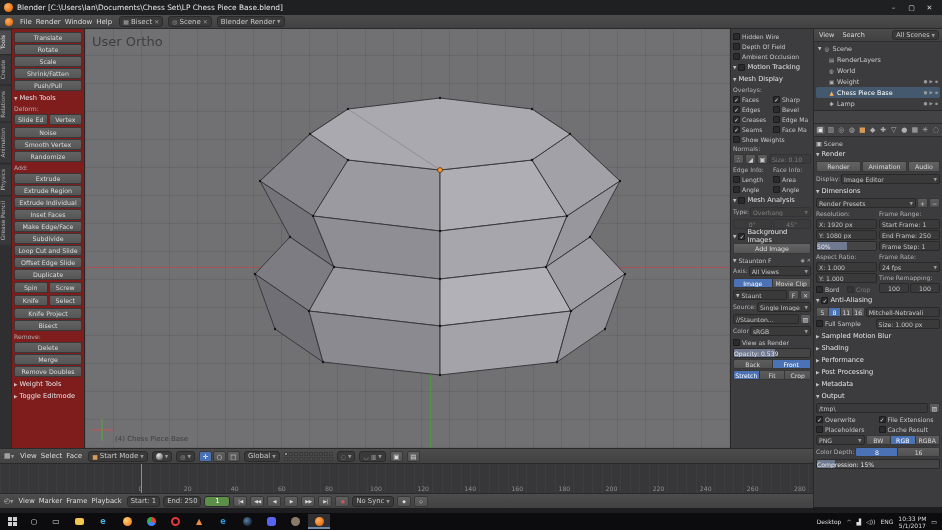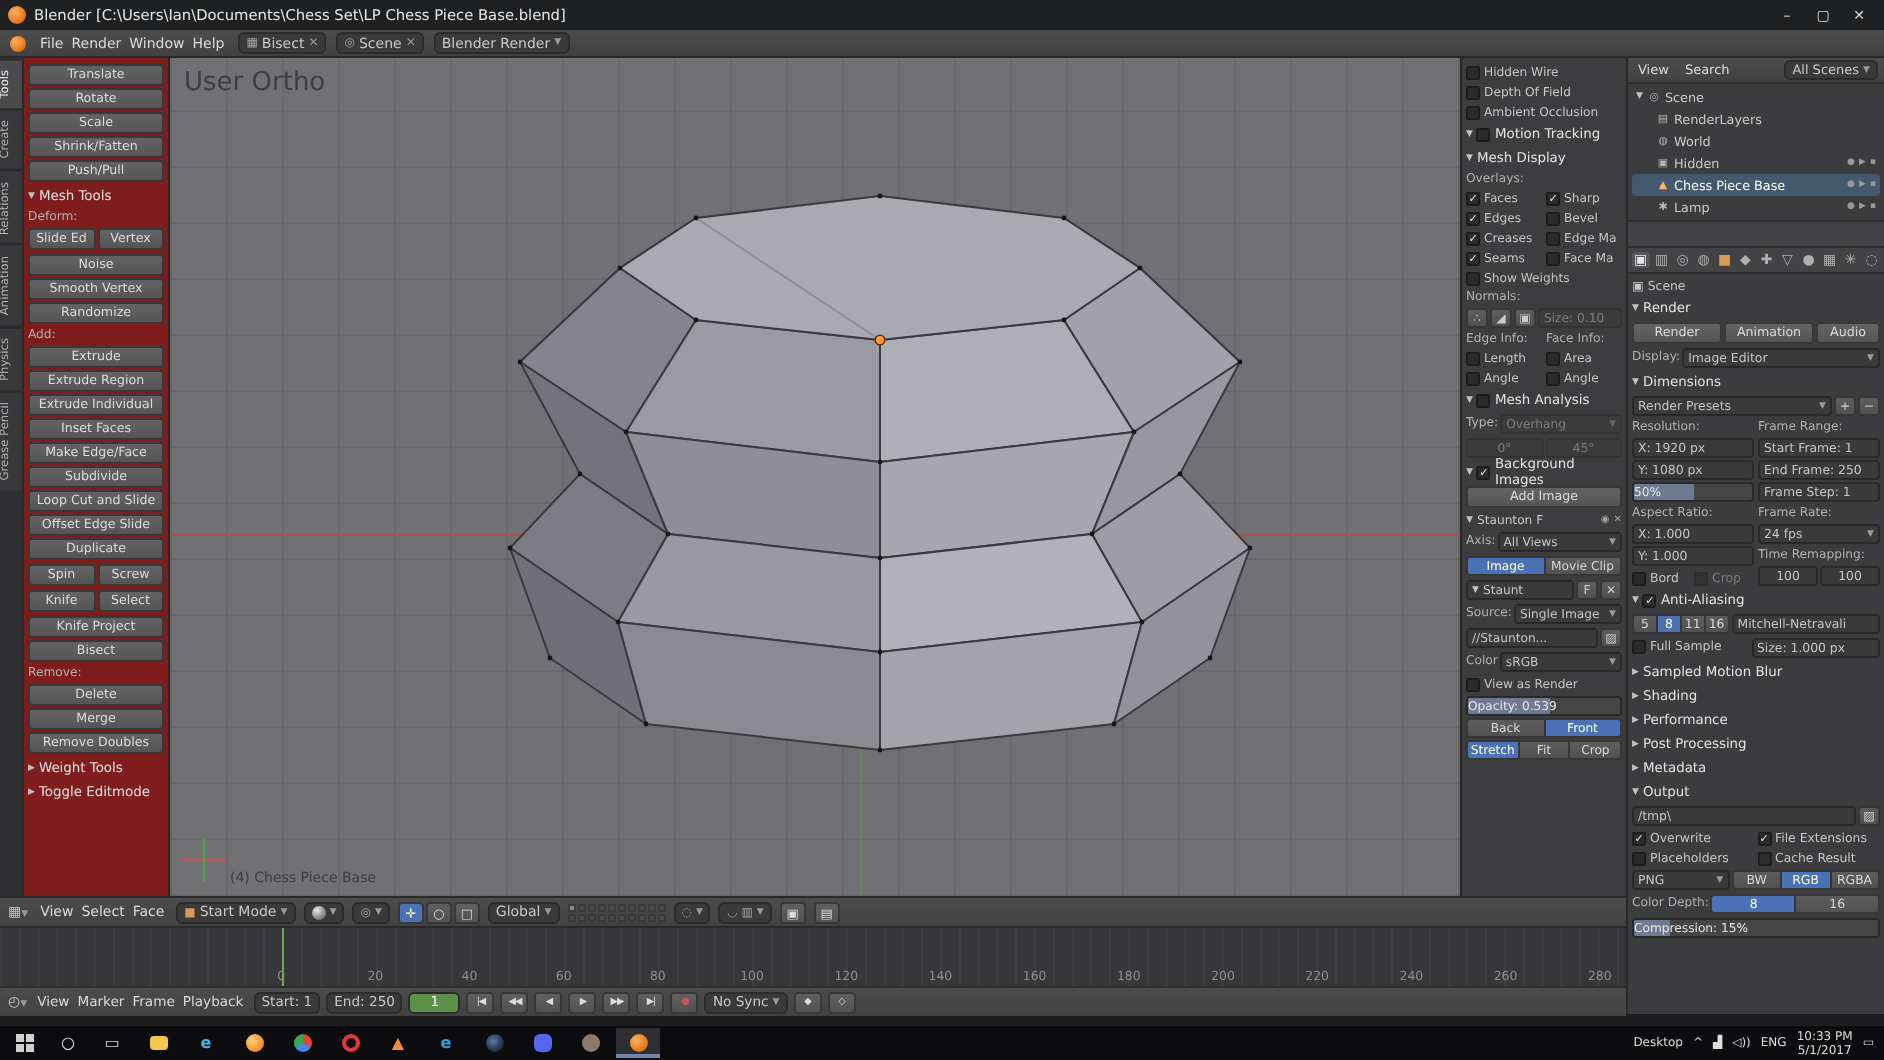--- a/index.html
+++ b/index.html
@@ -485,21 +485,21 @@
           <span>RenderLayers</span>
         </div>
       <div class="orow">
           <span class="ind"></span>
           <span class="oic">◍</span>
           <span>World</span>
         </div>
       <div class="orow">
           <span class="ind"></span>
           <span class="oic">▣</span>
-          <span>Hidden</span>
+          <span>Weight</span>
           <span class="oright">
             <span>●</span>
             <span>▶</span>
             <span>▪</span>
           </span>
         </div>
       <div class="orow sel">
           <span class="ind"></span>
           <span class="oic" style="color:#ffb25e">▲</span>
           <span>Chess Piece Base</span>

